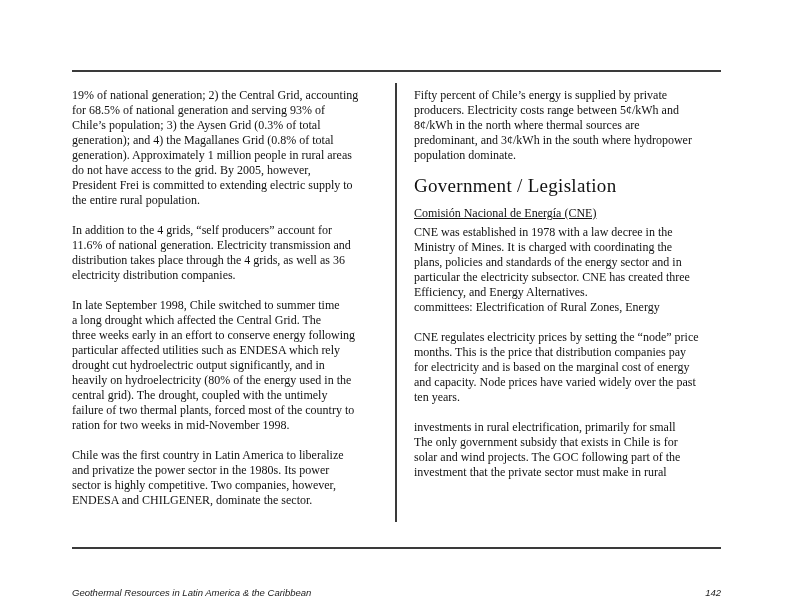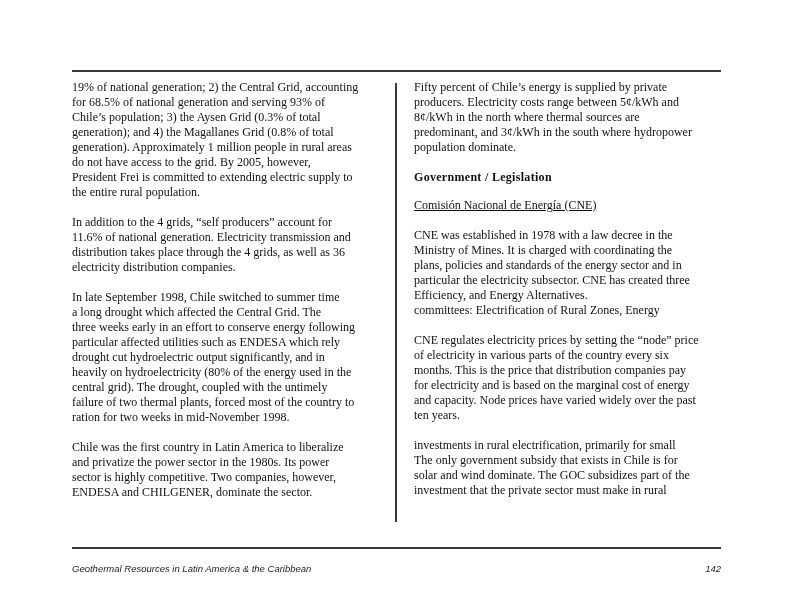--- a/index.html
+++ b/index.html
@@ -27,55 +27,55 @@
     .divider {
       position: absolute;
       left: 395px;
       top: 83px;
       width: 2px;
       height: 439px;
       background: #3a3a3a;
     }
     .column {
       position: absolute;
-      top: 80px;
+      top: 88px;
       font-size: 12px;
       line-height: 15px;
     }
     .column.left {
       left: 72px;
       width: 280px;
     }
     .column.right {
       left: 414px;
       width: 290px;
     }
     .para {
       margin: 0 0 15px 0;
       white-space: normal;
     }
     .line {
       display: block;
       white-space: nowrap;
     }
     .heading {
-      font-weight: bold;
-      font-size: 12px;
+      font-weight: normal;
+      font-size: 19px;
       letter-spacing: 0.3px;
       margin: 2px 0 13px 0;
       line-height: 15px;
     }
     .subheading {
       text-decoration: underline;
-      margin: 0 0 15px 0;
+      margin: 0 0 4px 0;
       line-height: 15px;
     }
     .footer {
       position: absolute;
-      top: 563px;
+      top: 587px;
       font-family: "Liberation Sans", "DejaVu Sans", sans-serif;
       font-style: italic;
       font-size: 9.5px;
       color: #222222;
     }
     .footer.left { left: 72px; }
     .footer.right { right: 71px; }
   </style>
 </head>
 <body>
@@ -132,29 +132,28 @@
   <div class="para">
     <span class="line">CNE was established in 1978 with a law decree in the</span>
     <span class="line">Ministry of Mines. It is charged with coordinating the</span>
     <span class="line">plans, policies and standards of the energy sector and in</span>
     <span class="line">particular the electricity subsector. CNE has created three</span>
     <span class="line">Efficiency, and Energy Alternatives.</span>
     <span class="line">committees:  Electrification of Rural Zones, Energy</span>
   </div>
   <div class="para">
     <span class="line">CNE regulates electricity prices by setting the “node” price</span>
-    <span class="line">of electricity in various parts of the country every six</span>
     <span class="line">months. This is the price that distribution companies pay</span>
     <span class="line">for electricity and is based on the marginal cost of energy</span>
     <span class="line">and capacity. Node prices have varied widely over the past</span>
     <span class="line">ten years.</span>
   </div>
   <div class="para">
     <span class="line">investments in rural electrification, primarily for small</span>
     <span class="line">The only government subsidy that exists in Chile is for</span>
-    <span class="line">solar and wind dominate.  The GOC subsidizes part of the</span>
+    <span class="line">solar and wind projects.  The GOC following part of the</span>
     <span class="line">investment that the private sector must make in rural</span>
   </div>
 </div>
 
 <div class="rule bottom"></div>
 <div class="footer left">Geothermal Resources in Latin America &amp; the Caribbean</div>
 <div class="footer right">142</div>
 
 </body></html>

